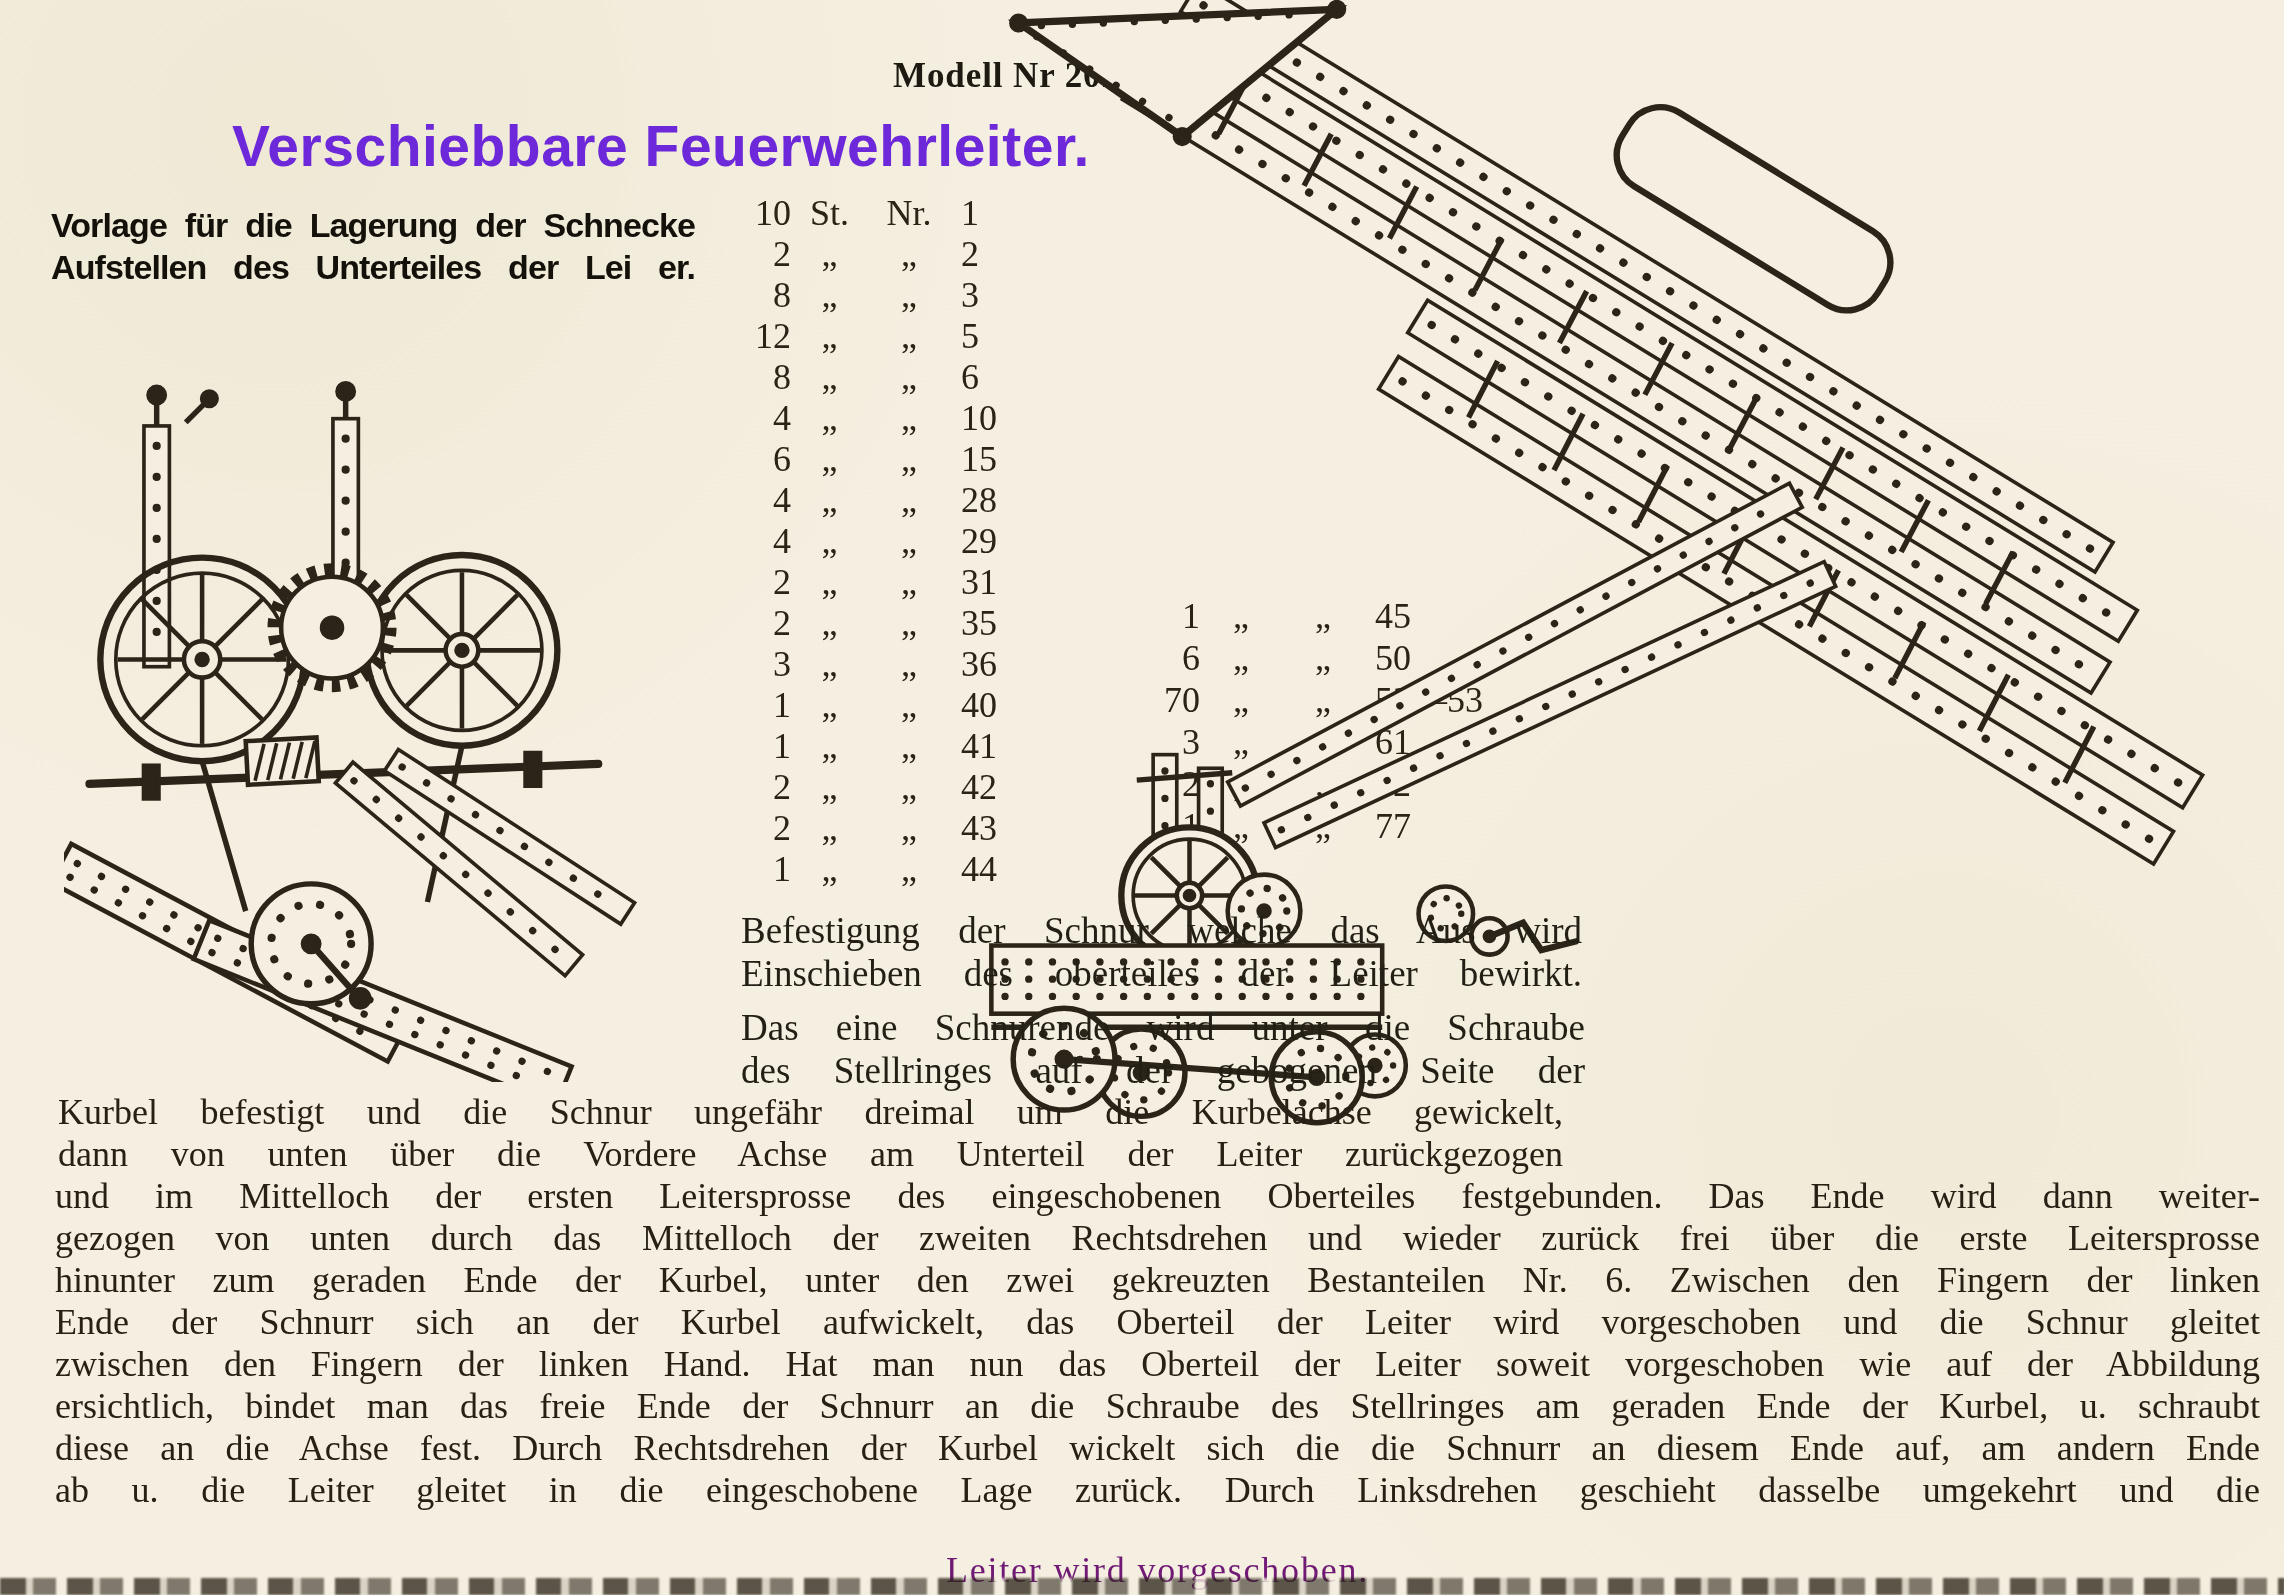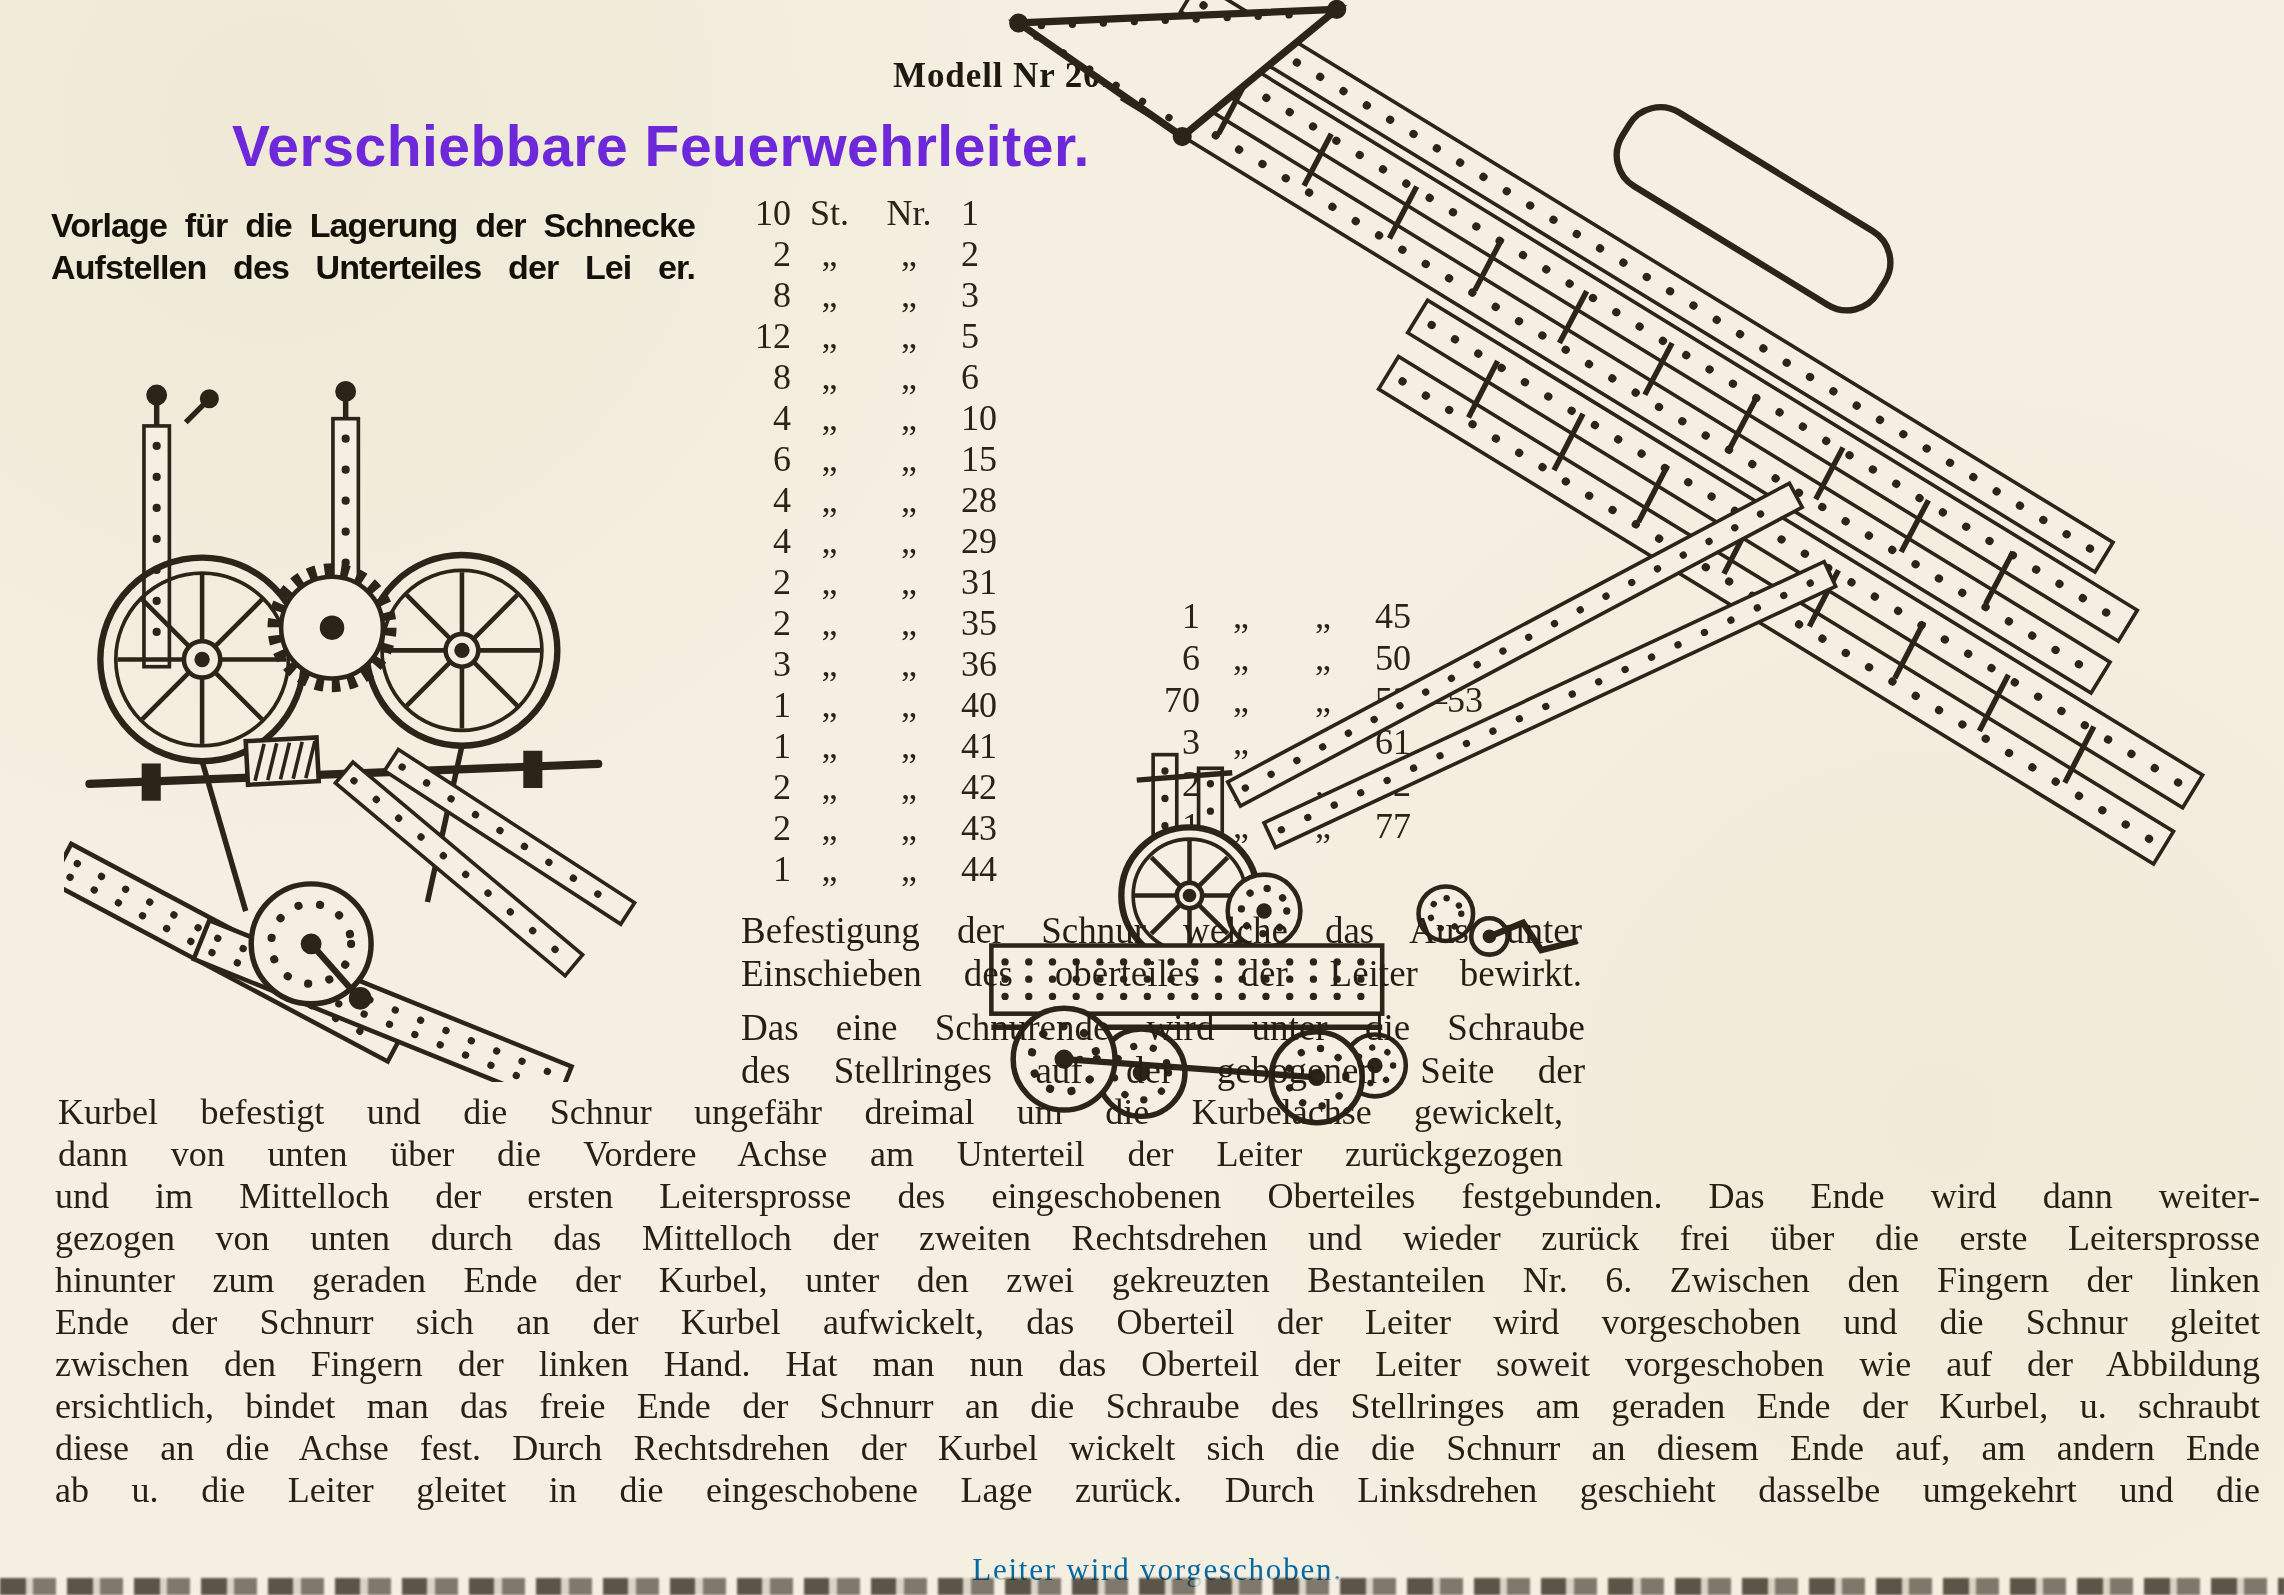--- a/index.html
+++ b/index.html
@@ -53,22 +53,22 @@
 
   .par-narrow { left:58px; top:1091px; width:1505px; }
   .par-wide   { left:55px; top:1175px; width:2205px; }
   .par-narrow .line, .par-wide .line {
     font-size:36px; line-height:42px;
     text-align:justify; text-align-last:justify;
     color:#272115;
   }
   .last-line {
     left:55px; top:1549px; width:2205px;
-    font-size:31px; line-height:42px; text-align:center;
-    letter-spacing:1.8px; color:#0369a1;font-family:Liberation Serif, serif;
+    font-size:36px; line-height:42px; text-align:center;
+    letter-spacing:1.8px; color:#701a75;font-family:Liberation Serif, serif;
   }
 
   .illu { pointer-events:none; }
   .illu svg { display:block; width:100%; height:100%; }
 
   .scan-edge {
     left:0; top:1578px; width:2285px; height:17.3px;
     background:repeating-linear-gradient(90deg,
       rgba(45,38,26,.85) 0 25.5px, rgba(45,38,26,.15) 25.5px 33px,
       rgba(45,38,26,.65) 33px 56px, rgba(244,239,224,.9) 56px 67px);
@@ -488,21 +488,21 @@
       <circle cx="588" cy="1030" r="20" fill="#f4efe0" stroke-width="5"></circle>
           <circle cx="588" cy="1030" r="5" fill="#2b2419"></circle>
       <polyline points="588,1030 625,1015 645,1045 685,1035" stroke-width="7"></polyline>
     </g>
   </g>
 </svg>
 </div>
 
 <div class="abs caption">
 
-<div class="line">Befestigung der Schnur welche das Aus unter</div>
+<div class="line">Befestigung der Schnur welche das Aus wird</div>
     <div class="line">Einschieben des oberteiles der Leiter bewirkt.</div>
   </div>
 <div class="abs instructions">
 
 <div class="line">Das eine Schnurende wird unter die Schraube</div>
     <div class="line">des Stellringes auf der gebogenen Seite der</div>
   </div>
 
 <div class="abs par-narrow">
 

